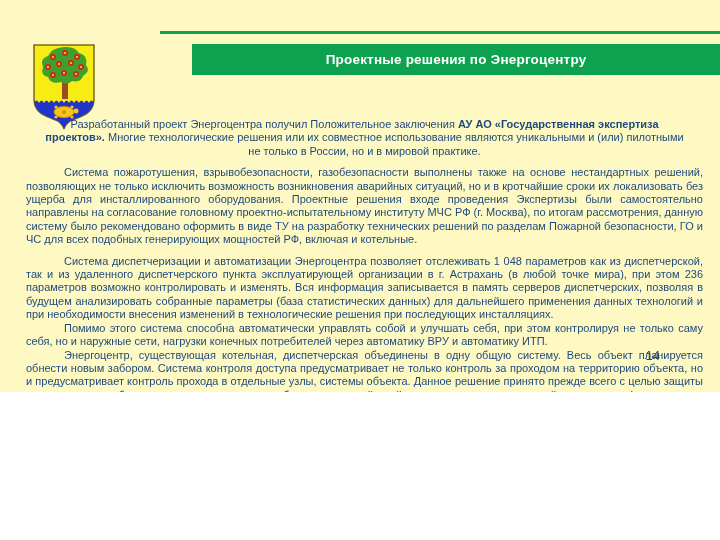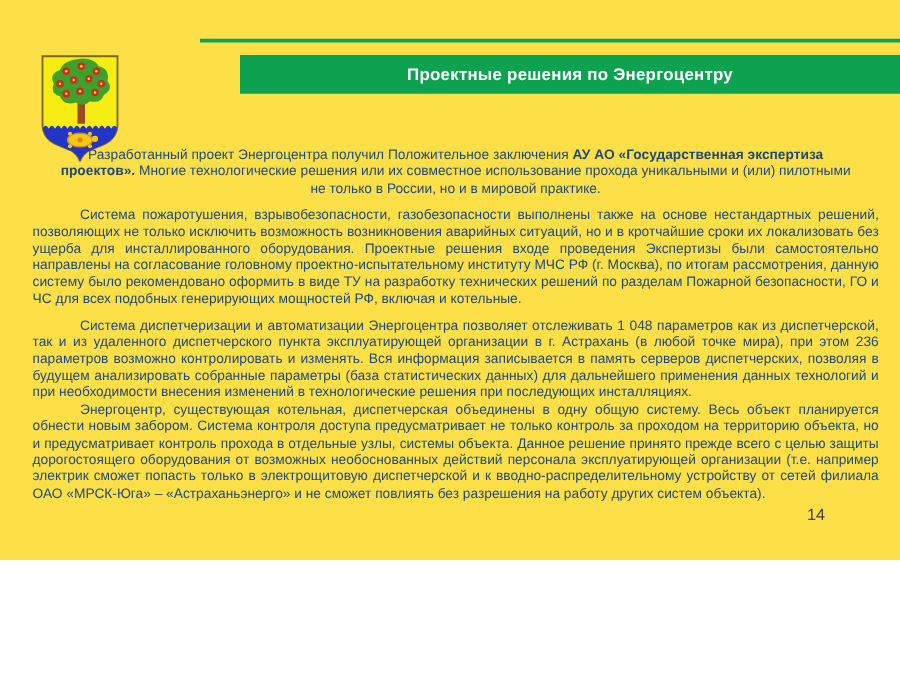--- a/index.html
+++ b/index.html
@@ -1,17 +1,17 @@
 <!DOCTYPE html>
 <html><head>
 <meta charset="utf-8">
 <style>
   html,body{margin:0;padding:0;background:#fff;}
   .slide{
-    position:relative;width:720px;height:448px;background:#fde047;overflow:hidden;
+    position:relative;width:720px;height:392px;background:#fef9c3;overflow:hidden;
     font-family:"Liberation Sans","DejaVu Sans",sans-serif;
   }
   .top-line{
     position:absolute;left:160px;right:0;top:31px;height:3px;background:#0DA24F;
   }
   .title-bar{
     position:absolute;left:192px;right:0;top:44px;height:31px;background:#0DA24F;
     display:flex;align-items:center;justify-content:center;
   }
   .title-bar span{
@@ -87,25 +87,26 @@
         <circle cx="25" cy="74" r="1.6" fill="#F5C816"></circle>
         <circle cx="41" cy="74" r="1.6" fill="#F5C816"></circle>
         <circle cx="25" cy="64" r="1.6" fill="#F5C816"></circle>
         <circle cx="41" cy="64" r="1.6" fill="#F5C816"></circle>
         <circle cx="33" cy="69" r="2" fill="#D98A12"></circle>
       </g>
     </g>
   </svg>
 
   <div class="content">
-    <p class="p-center"><span>Разработанный проект Энергоцентра получил Положительное заключения </span><b>АУ АО «Государственная экспертиза проектов».</b><span> Многие технологические решения или их совместное использование прохода уникальными и (или) пилотными не только в России, но и в мировой практике.</span></p>
+    <p class="p-center"><span>Разработанный проект Энергоцентра получил Положительное заключения </span><b>АУ АО «Государственная экспертиза проектов».</b><span> Многие технологические решения или их совместное использование являются уникальными и (или) пилотными не только в России, но и в мировой практике.</span></p>
 
     <p class="p-just p-gap">Система пожаротушения, взрывобезопасности, газобезопасности выполнены также на основе нестандартных решений, позволяющих не только исключить возможность возникновения аварийных ситуаций, но и в кротчайшие сроки их локализовать без ущерба для инсталлированного оборудования. Проектные решения входе проведения Экспертизы были самостоятельно направлены на согласование головному проектно-испытательному институту МЧС РФ (г. Москва), по итогам рассмотрения, данную систему было рекомендовано оформить в виде ТУ на разработку технических решений по разделам Пожарной безопасности, ГО и ЧС для всех подобных генерирующих мощностей РФ, включая и котельные.</p>
 
     <p class="p-just">Система диспетчеризации и автоматизации Энергоцентра позволяет отслеживать 1 048 параметров как из диспетчерской, так и из удаленного диспетчерского пункта эксплуатирующей организации в г. Астрахань (в любой точке мира), при этом 236 параметров возможно контролировать и изменять. Вся информация записывается в память серверов диспетчерских, позволяя в будущем анализировать собранные параметры (база статистических данных) для дальнейшего применения данных технологий и при необходимости внесения изменений в технологические решения при последующих инсталляциях.</p>
 
+    <p class="p-just">Помимо этого система способна автоматически управлять собой и улучшать себя, при этом контролируя не только саму себя, но и наружные сети, нагрузки конечных потребителей через автоматику ВРУ и автоматику ИТП.</p>
 
     <p class="p-just">Энергоцентр, существующая котельная, диспетчерская объединены в одну общую систему. Весь объект планируется обнести новым забором. Система контроля доступа предусматривает не только контроль за проходом на территорию объекта, но и предусматривает контроль прохода в отдельные узлы, системы объекта. Данное решение принято прежде всего с целью защиты дорогостоящего оборудования от возможных необоснованных действий персонала эксплуатирующей организации (т.е. например электрик сможет попасть только в электрощитовую диспетчерской и к вводно-распределительному устройству от сетей филиала ОАО «МРСК-Юга» – «Астраханьэнерго» и не сможет повлиять без разрешения на работу других систем объекта).</p>
   </div>
 
   <div class="page-num">14</div>
 
 </div>
 
 </body></html>

